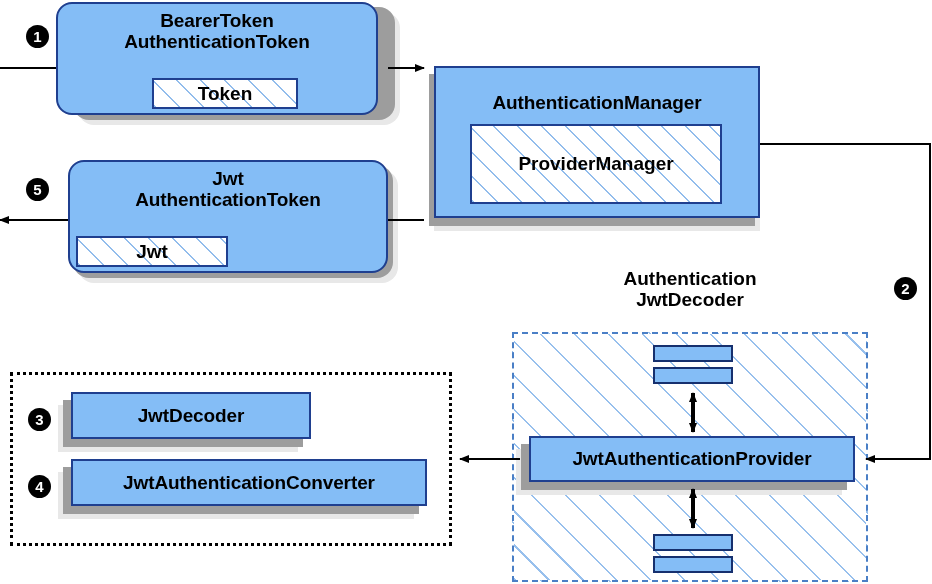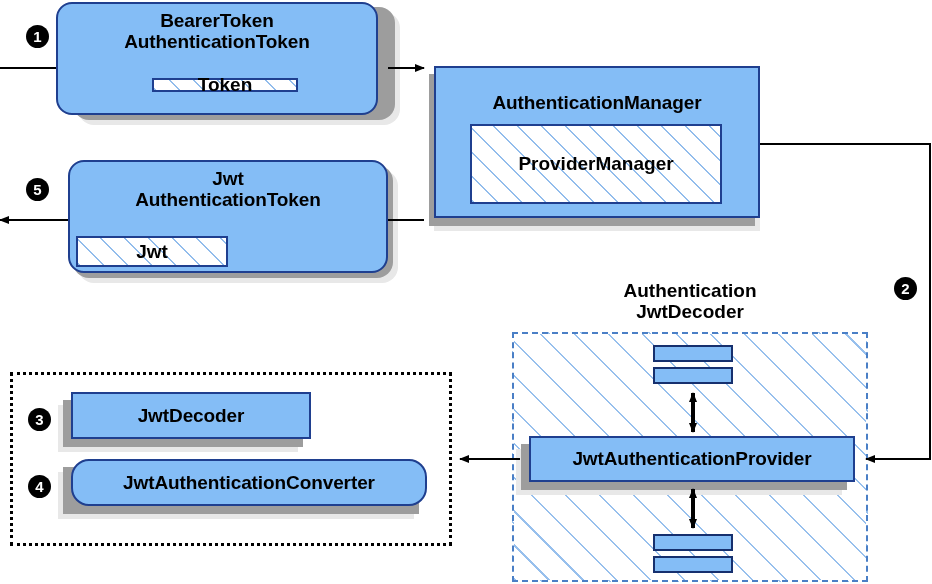--- a/index.html
+++ b/index.html
@@ -83,42 +83,42 @@
 
     <line x1="424" y1="220" x2="388" y2="220" stroke="#000" stroke-width="2"></line>
 
     <line x1="80" y1="220" x2="0" y2="220" stroke="#000" stroke-width="2" marker-end="url(#ah)"></line>
 
     <line x1="520" y1="459" x2="460" y2="459" stroke="#000" stroke-width="2" marker-end="url(#ah)"></line>
   </svg>
 
   <div class="dashbox" style="left:512px;top:332px;width:356px;height:250px;"></div>
 
-  <div class="freelabel" style="left:570px;top:268px;width:240px;font-size:19px;margin-top:12px;">
+  <div class="freelabel" style="left:570px;top:268px;width:240px;font-size:19px;">
     <div>Authentication</div>
     <div>JwtDecoder</div>
   </div>
 
   <div class="bar" style="left:653px;top:345px;width:80px;height:17px;"></div>
   <div class="bar" style="left:653px;top:367px;width:80px;height:17px;"></div>
 
   <div class="bar" style="left:653px;top:534px;width:80px;height:17px;"></div>
   <div class="bar" style="left:653px;top:556px;width:80px;height:17px;"></div>
 
   <div class="dotbox" style="left:10px;top:372px;width:442px;height:174px;"></div>
 
   <div class="shadow2 rounded" style="left:78px;top:12px;width:322px;height:113px;"></div>
   <div class="shadow1 rounded" style="left:73px;top:7px;width:322px;height:113px;"></div>
   <div class="node rounded" style="left:56px;top:2px;width:322px;height:113px;font-size:19px;">
     <div class="node-title">
       <div>BearerToken</div>
       <div>AuthenticationToken</div>
     </div>
   </div>
-  <div class="slot" style="left:152px;top:78px;width:146px;height:14px;font-size:19px;text-align:center;">
+  <div class="slot" style="left:152px;top:78px;width:146px;height:31px;font-size:19px;text-align:center;">
     <span>Token</span>
   </div>
 
   <div class="shadow2" style="left:434px;top:79px;width:326px;height:152px;"></div>
   <div class="shadow1" style="left:429px;top:74px;width:326px;height:152px;"></div>
   <div class="node" style="left:434px;top:66px;width:326px;height:152px;font-size:19px;">
     <div class="node-title" style="padding-top:8px;margin-top:16px;">AuthenticationManager</div>
   </div>
   <div class="slot" style="left:470px;top:124px;width:252px;height:80px;font-size:19px;">
     <span>ProviderManager</span>
@@ -139,21 +139,21 @@
   <div class="shadow2" style="left:58px;top:405px;width:240px;height:47px;"></div>
   <div class="shadow1" style="left:63px;top:400px;width:240px;height:47px;"></div>
   <div class="node" style="left:71px;top:392px;width:240px;height:47px;font-size:19px;
               justify-content:center;">
     <div class="node-title" style="padding:0;">JwtDecoder</div>
   </div>
 
   <div class="shadow2" style="left:58px;top:472px;width:356px;height:47px;"></div>
   <div class="shadow1" style="left:63px;top:467px;width:356px;height:47px;"></div>
   <div class="node" style="left:71px;top:459px;width:356px;height:47px;font-size:19px;
-              justify-content:center;border-radius:18px;">
+              justify-content:center;">
     <div class="node-title" style="padding:0;">JwtAuthenticationConverter</div>
   </div>
 
   <div class="shadow2" style="left:516px;top:449px;width:326px;height:46px;"></div>
   <div class="shadow1" style="left:521px;top:444px;width:326px;height:46px;"></div>
   <div class="node" style="left:529px;top:436px;width:326px;height:46px;font-size:19px;
               justify-content:center;">
     <div class="node-title" style="padding:0;">JwtAuthenticationProvider</div>
   </div>
 

